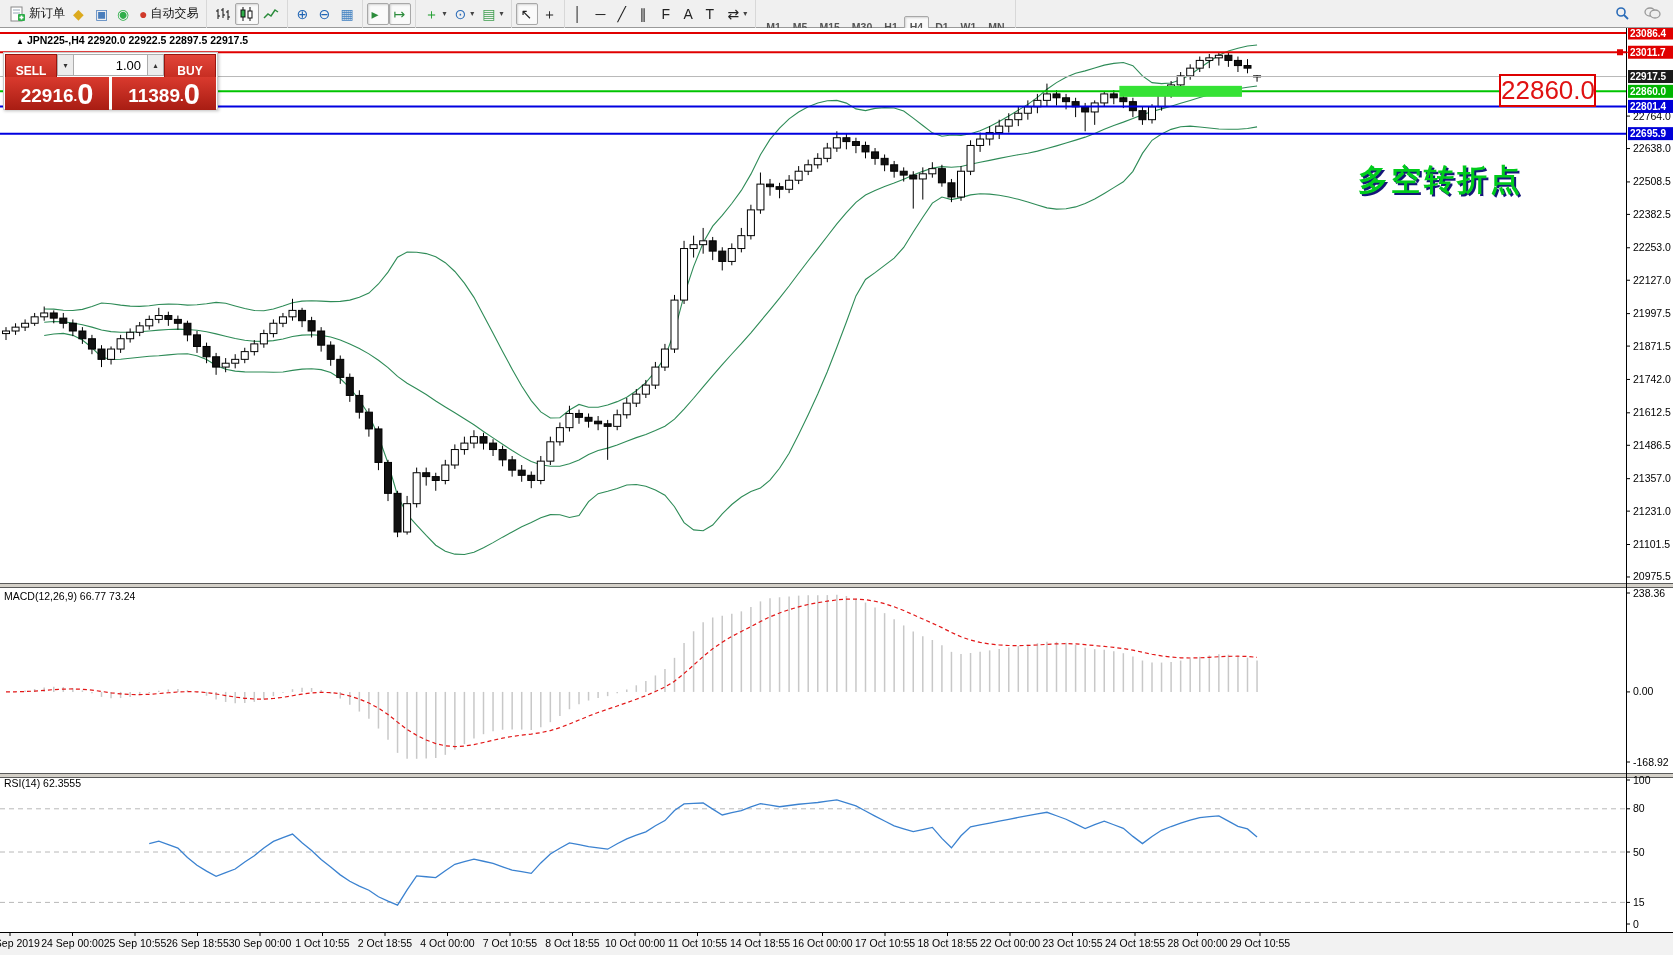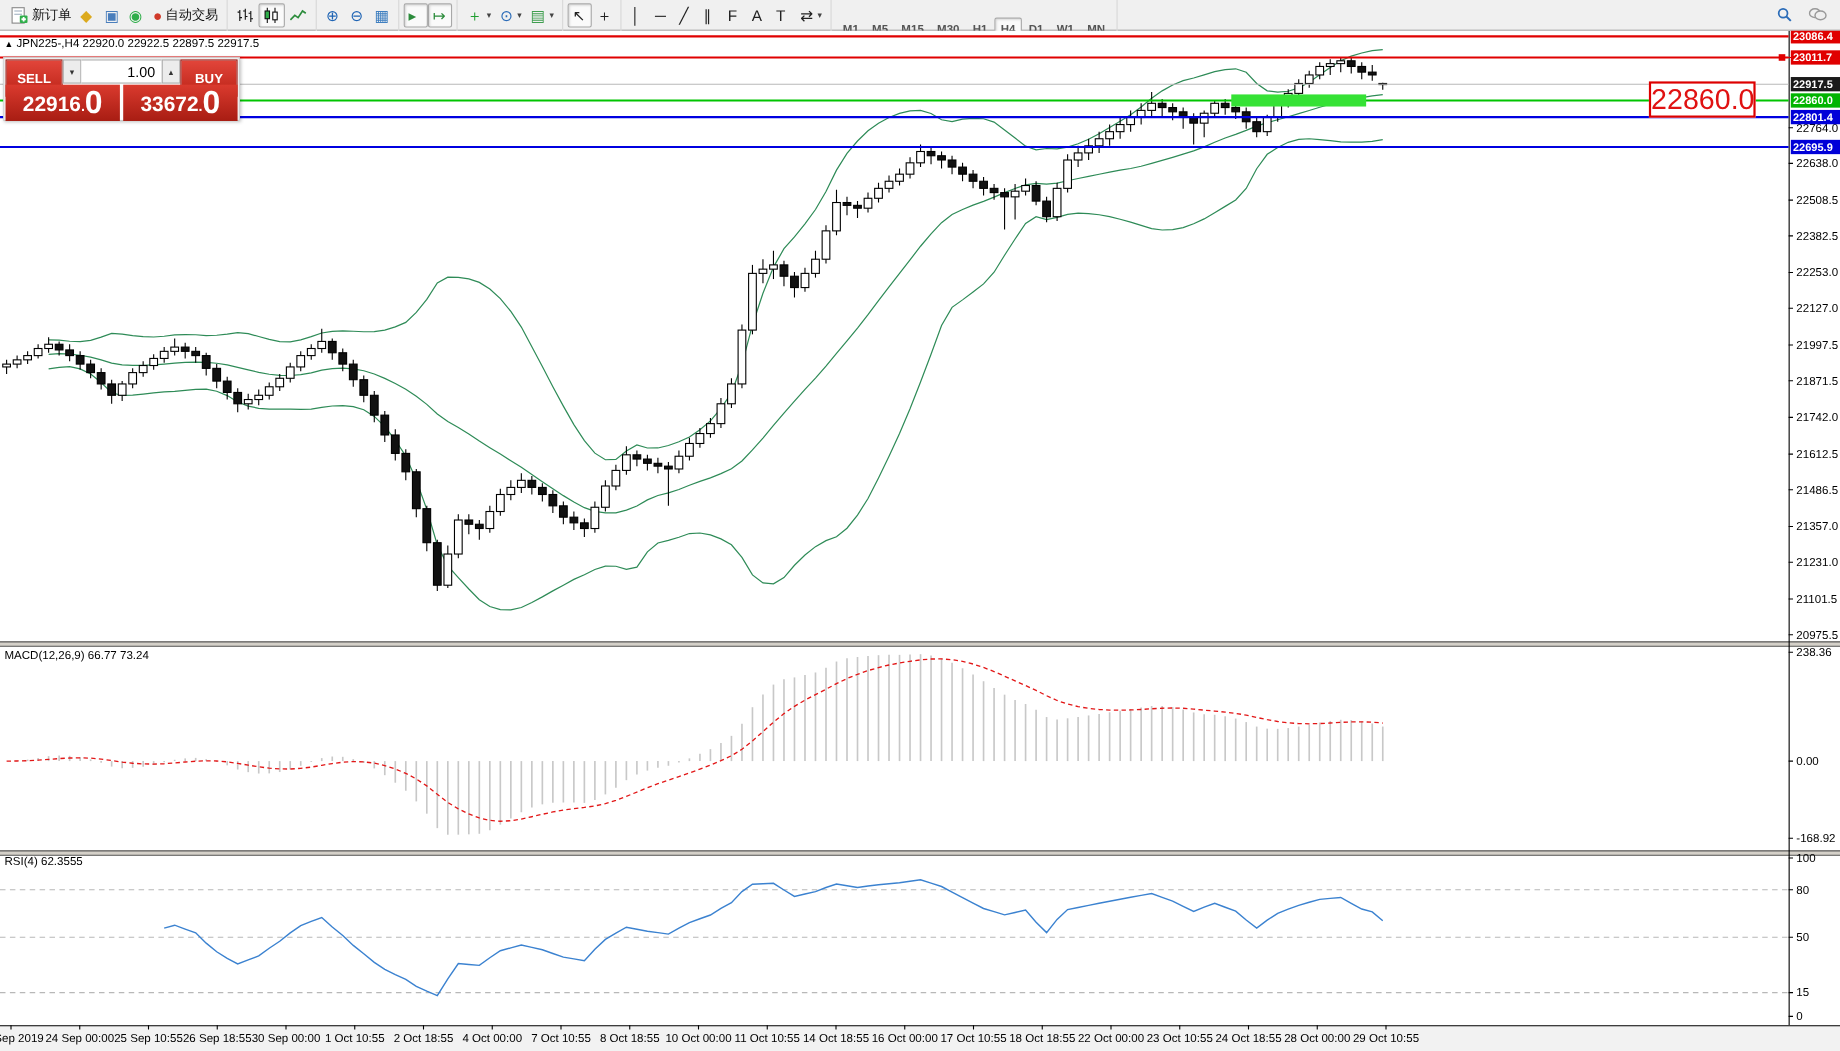--- a/index.html
+++ b/index.html
@@ -15,21 +15,21 @@
           border:1px solid transparent;border-radius:2px;cursor:default;font-size:11px;color:#222;}
   .tb-btn.active{background:#fafafa;border:1px solid #a8a8a8;box-shadow:inset 1px 1px 2px rgba(0,0,0,.15);}
   .tb-btn .glyph{font-size:14px;line-height:14px;}
   .tb-btn .lab{font-size:12px;color:#111;}
   .tb-btn .caret{font-size:8px;color:#444;margin-left:1px;}
   .tb-btn.tf{font-weight:bold;font-size:10.5px;color:#555;padding:0 5px;margin-top:26px;}
   #tb-right{margin-left:auto;display:flex;align-items:center;gap:6px;padding-right:6px;}
   
   #chart-wrap{position:absolute;left:0;top:28px;width:1673px;height:927px;background:#fff;}
   #chart-svg{position:absolute;left:0;top:0;}
-  #symbol-line{position:absolute;left:4px;top:6px;font-size:10.5px;font-weight:normal;color:#000;}
+  #symbol-line{position:absolute;left:16px;top:6px;font-size:10.5px;font-weight:bold;color:#000;}
   #symbol-line .tri{font-size:8px;margin-right:3px;}
   
   #oneclick{position:absolute;left:3px;top:24px;width:215px;height:58px;background:#fdfdfd;
             border:1px solid #c9c9c9;box-shadow:1px 1px 3px rgba(0,0,0,.25);padding:1px;}
   #oc-top{display:flex;height:22px;}
   .oc-btn{width:52px;height:34px;background:linear-gradient(#e2453a,#bb2317);color:#fff;
           font-size:12px;font-weight:bold;border:1px solid #99150e;display:flex;
           align-items:center;justify-content:center;cursor:pointer;}
   .oc-spin{width:17px;height:22px;background:#ececec;border:1px solid #adadad;font-size:8px;
            color:#333;display:flex;align-items:center;justify-content:center;cursor:pointer;}
@@ -742,25 +742,26 @@
         <div class="oc-spin">▴</div>
         <div class="oc-btn">BUY</div>
       </div>
       <div id="oc-bottom">
         <div class="oc-price">
           <span class="p-main">22916</span>
             <span class="p-dot">.</span>
             <span class="p-pip">0</span>
         </div>
         <div class="oc-price">
-          <span class="p-main">33672</span>
+          <span class="p-main">11389</span>
             <span class="p-dot">.</span>
             <span class="p-pip">0</span>
         </div>
       </div>
     </div>
 
     <div class="ind-label" style="top:562px">MACD(12,26,9) 66.77 73.24</div>
-    <div class="ind-label" style="top:749px">RSI(4) 62.3555</div>
+    <div class="ind-label" style="top:749px">RSI(14) 62.3555</div>
 
     <div id="big-price">22860.0</div>
+    <div id="cn-note">多空转折点</div>
   </div>
 </div>
 
 </body></html>

